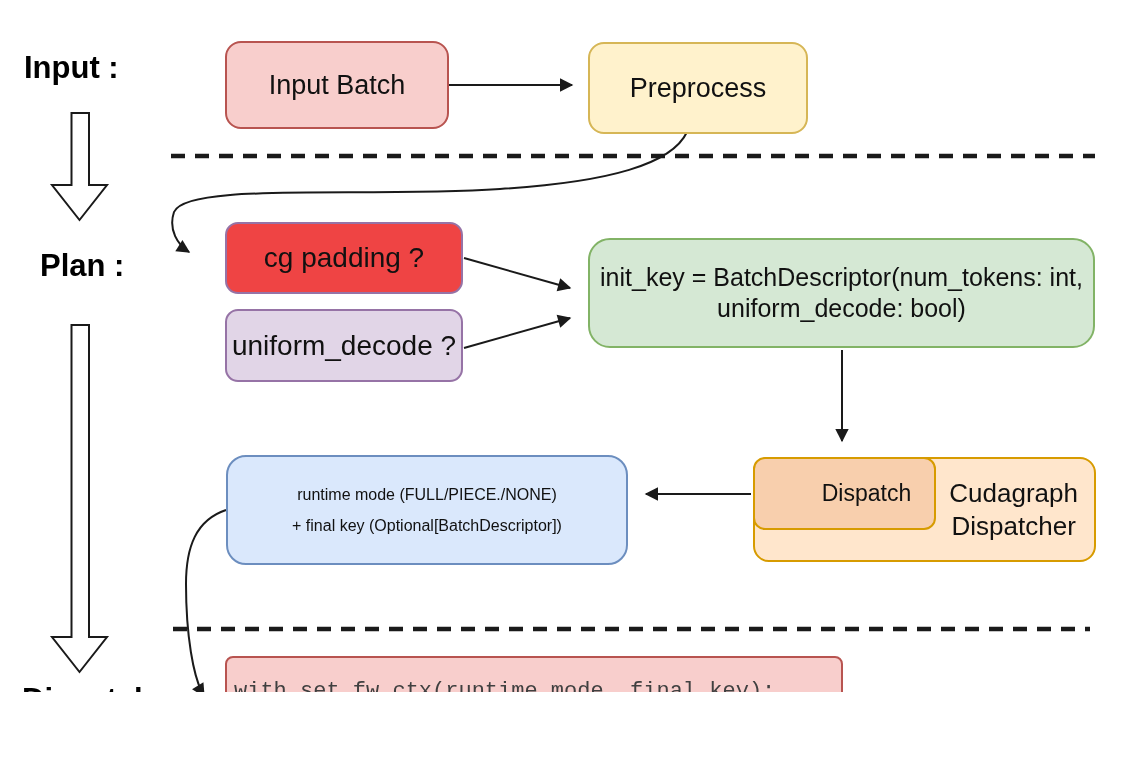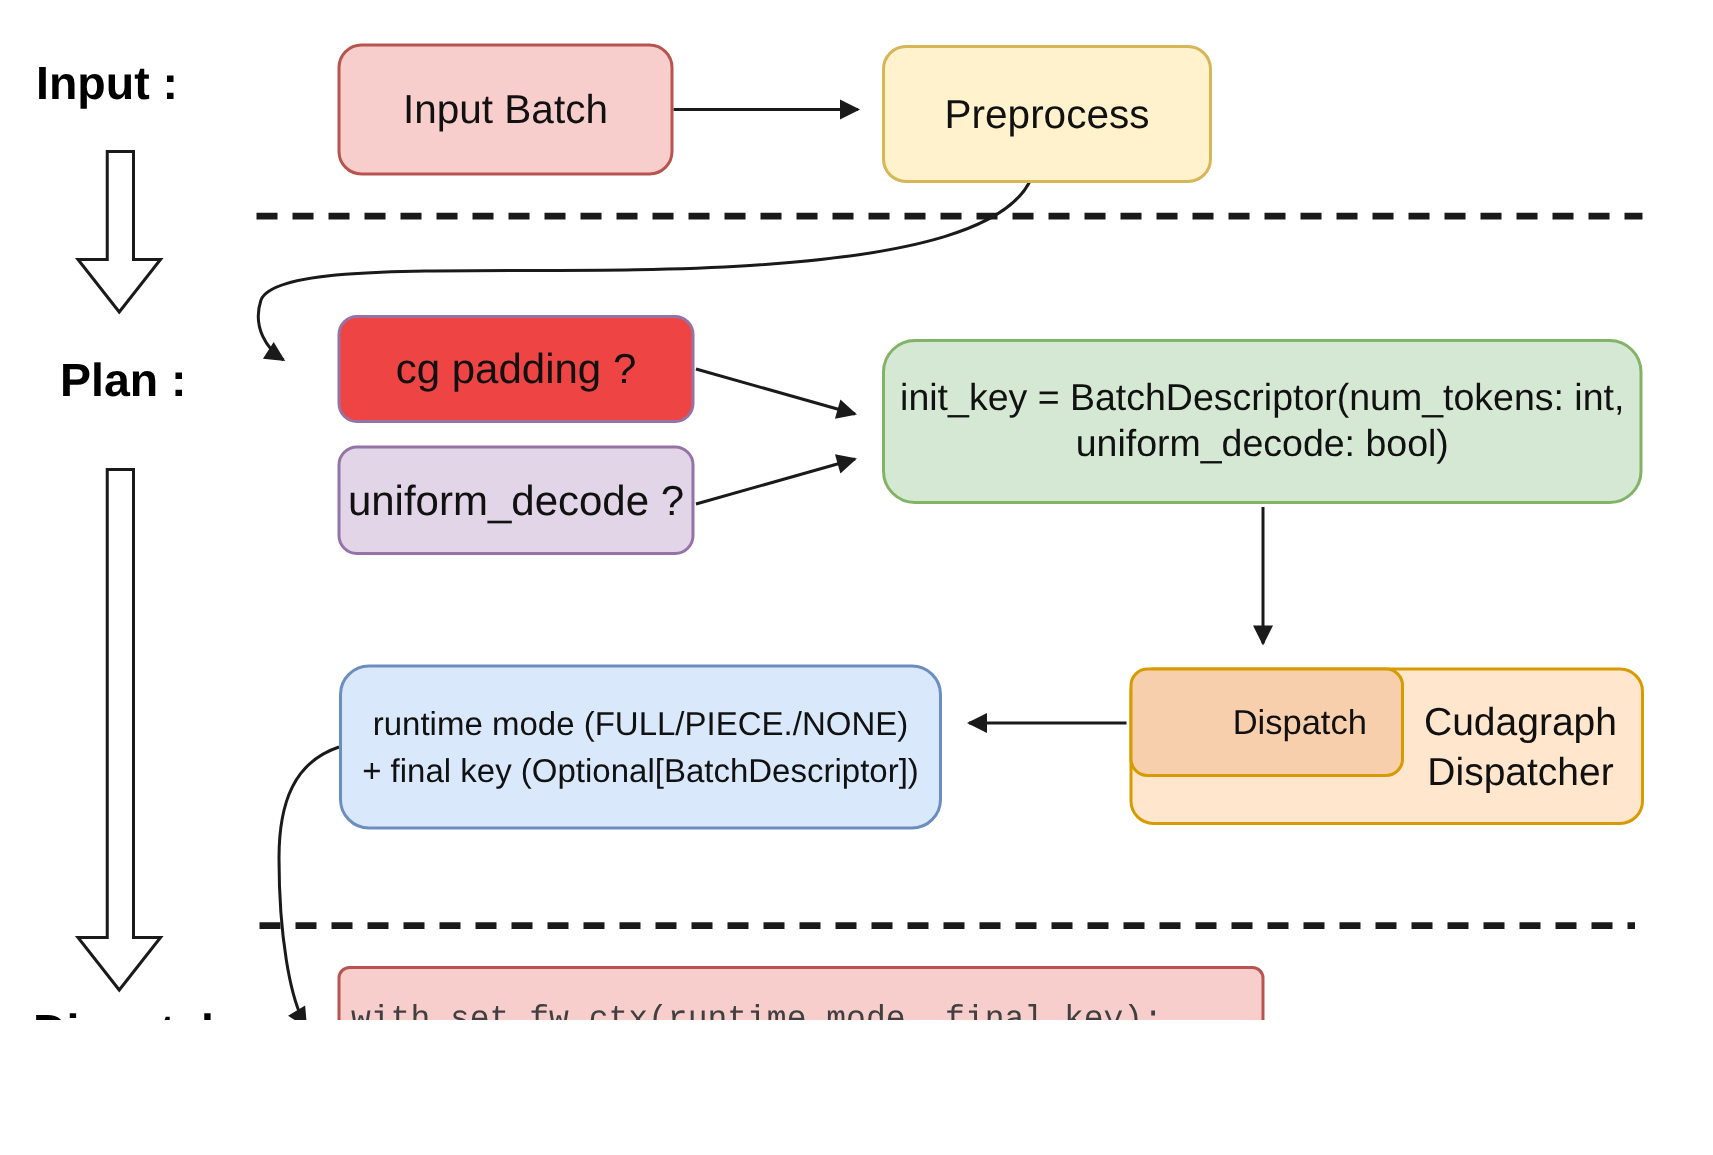--- a/index.html
+++ b/index.html
@@ -4,20 +4,21 @@
 <style>
   html,body { margin:0; padding:0; background:#fff; }
   #canvas {
     position: relative;
     width: 1142px;
     height: 680px;
     background: #ffffff;
     font-family: "Liberation Sans", sans-serif;
     color: #111;
     overflow: hidden;
+    margin-top: 12px;
   }
   #wires { position:absolute; left:0; top:0; width:1142px; height:770px; }
 
   .stage-label {
     position: absolute;
     font-weight: bold;
     font-size: 31px;
     color: #000;
     white-space: nowrap;
   }
@@ -36,21 +37,21 @@
   .multiline { white-space: pre-line; }
 
   #node-input-batch   { left:225px; top:29px;  width:224px; height:88px;  border-radius:16px;text-align:right; }
   #node-preprocess    { left:588px; top:30px;  width:220px; height:92px;  border-radius:16px;text-align:right; }
   #node-cg-padding    { left:225px; top:210px; width:238px; height:72px;  border-radius:13px; font-size:28px; }
   #node-uniform-decode{ left:225px; top:297px; width:238px; height:73px;  border-radius:13px; font-size:28px; }
   #node-init-key      { left:588px; top:226px; width:507px; height:110px; border-radius:22px; font-size:25px; line-height:31px; }
   #node-cudagraph     { left:753px; top:445px; width:343px; height:105px; border-radius:16px;
                         justify-content:flex-end; padding-right:16px; font-size:26px; line-height:33px; }
   #node-dispatch      { left:753px; top:445px; width:183px; height:73px;  border-radius:12px; font-size:23px;padding-left:44px; }
-  #node-runtime-mode  { left:226px; top:443px; width:402px; height:110px; border-radius:20px; font-size:22px; line-height:31px; }
+  #node-runtime-mode  { left:226px; top:443px; width:402px; height:110px; border-radius:20px; font-size:16px; line-height:31px; }
   #node-execute-code  { left:225px; top:644px; width:618px; height:104px; border-radius:8px;
                         justify-content:flex-start; text-align:left; padding-left:7px;
                         font-family:"Liberation Mono", monospace; font-size:22px; line-height:33px;
                         color:#404040; white-space:pre; }
 </style>
 </head>
 <body>
 
 <div id="canvas">
 

